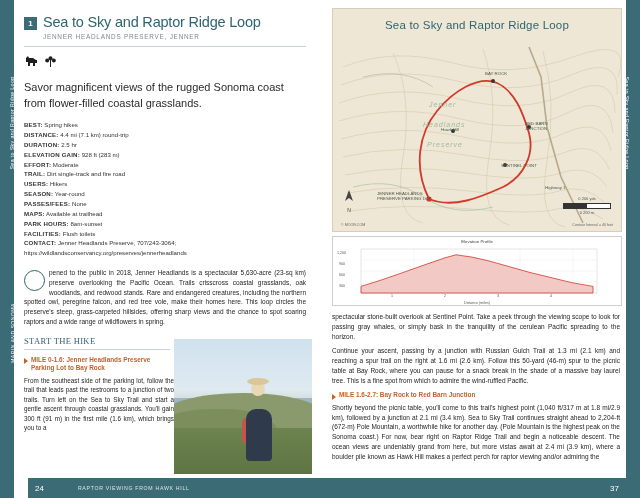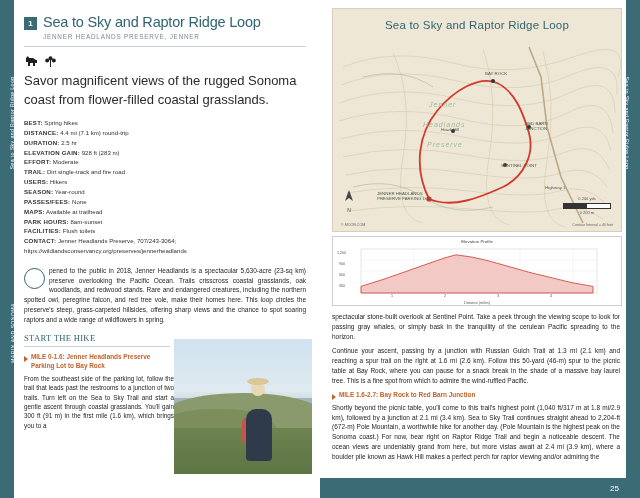--- a/index.html
+++ b/index.html
@@ -40,21 +40,21 @@
   }
   .trail-sub{
     font-size:6.4px;color:#7a8b8f;letter-spacing:.75px;margin-top:3px;
   }
   .rule{height:1px;background:#c9d4d6;margin:6px 14px 0 10px;}
 
   .icons{display:flex;gap:5px;margin:8px 0 0 10px;align-items:center;}
   .icons svg{display:block;}
 
   .blurb{
-    font-size:13px;line-height:1.45;color:#2b2b2b;margin:5px 14px 0 10px;
+    font-size:11px;line-height:1.45;color:#2b2b2b;margin:13px 14px 0 10px;
   }
 
   .facts{margin:8px 14px 0 10px;font-size:6.1px;line-height:1.62;color:#333;}
   .facts .k{font-weight:bold;letter-spacing:.2px;}
   .facts .row{white-space:normal;}
 
   .intro{margin:10px 14px 0 10px;position:relative;}
   .dropcap{
     float:left;width:19px;height:19px;border:1.3px solid #2f6470;border-radius:50%;
     margin:2px 4px 0 0;
@@ -218,20 +218,24 @@
         <div class="sea"></div>
         <div class="hill"></div>
         <div class="hill2"></div>
         <div class="fg"></div>
         <div class="sleeve"></div>
         <div class="person-body"></div>
         <div class="person-head"></div>
         <div class="hat"></div>
       </div>
 
+      <div class="footer-left">
+        <div class="pg-left">24</div>
+        <div class="cap-left">RAPTOR VIEWING FROM HAWK HILL</div>
+      </div>
     </div>
   </div>
 
   <div class="right">
 
     <div class="map-card">
       <div class="map-title">Sea to Sky and Raptor Ridge Loop</div>
 
       <svg class="topo" viewBox="0 0 288 194" preserveAspectRatio="none">
         <rect x="0" y="0" width="288" height="194" fill="#efe7d6"></rect>
@@ -328,17 +332,17 @@
         <div class="rmile-title">MILE 1.6-2.7: Bay Rock to Red Barn Junction</div>
       </div>
       <p>Shortly beyond the picnic table, you'll come to this trail's highest point (1,040 ft/317 m at 1.8 mi/2.9 km), followed by a junction at 2.1 mi (3.4 km). Sea to Sky Trail continues straight ahead to 2,204-ft (672-m) Pole Mountain, a worthwhile hike for another day. (Pole Mountain is the highest peak on the Sonoma coast.) For now, bear right on Raptor Ridge Trail and begin a noticeable descent. The ocean views are undeniably grand from here, but more vistas await at 2.4 mi (3.9 km), where a boulder pile known as Hawk Hill makes a perfect perch for raptor viewing and/or admiring the</p>
     </div>
 
     <div class="right-spine">
       <div class="spine-text-r">Sea to Sky and Raptor Ridge Loop</div>
     </div>
 
     <div class="footer-right">
-      <div class="pg-right">25</div>
+      <div class="pg-right">37</div>
     </div>
   </div>
 
 </div>
 
 </body></html>

